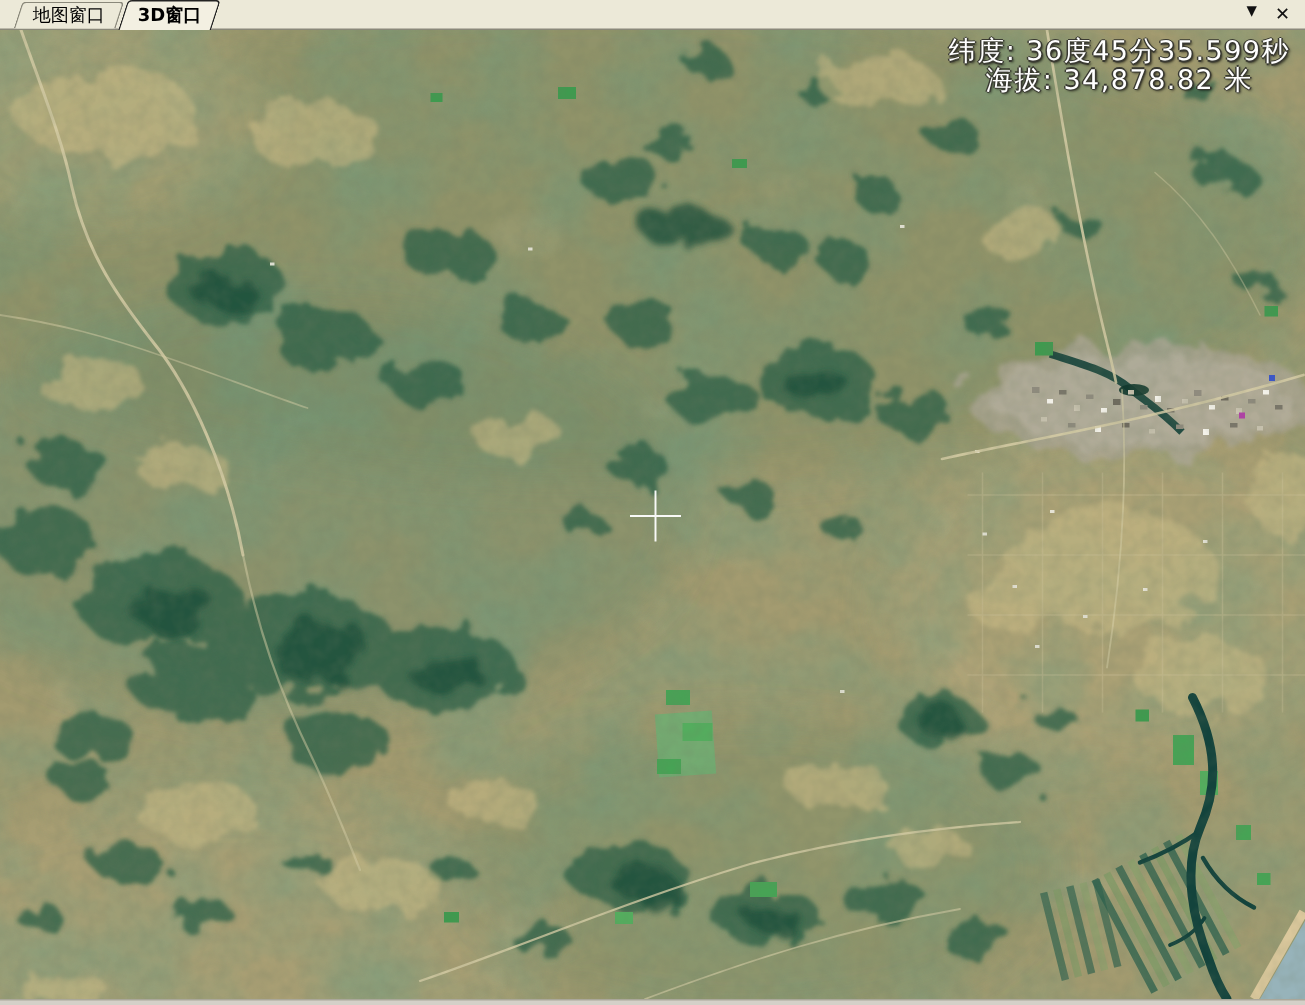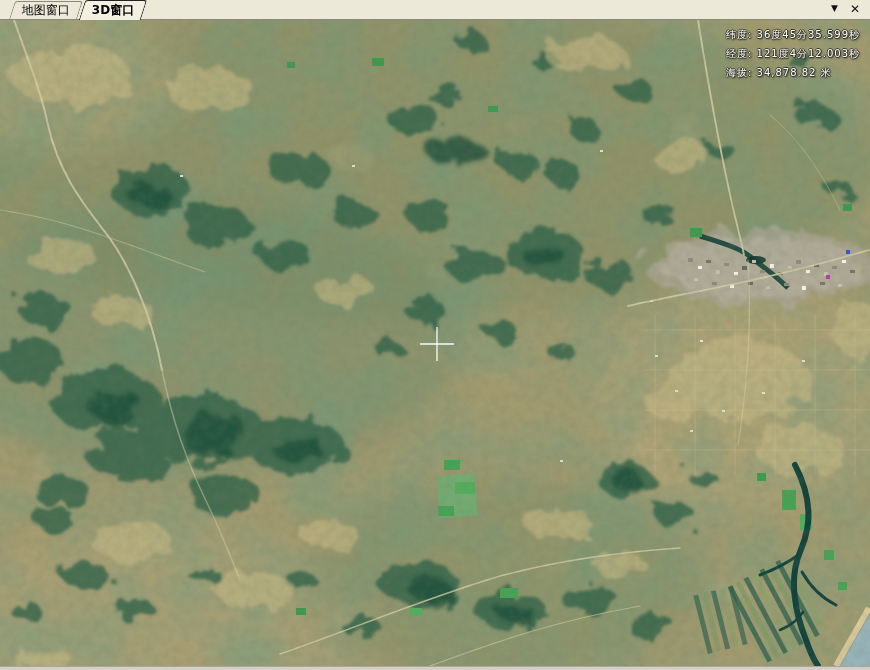--- a/index.html
+++ b/index.html
@@ -40,22 +40,22 @@
   .ctrl.close{font-size:12px;font-weight:bold;}
 
   
   .viewport{
     position:relative;flex:0 0 646px;height:646px;width:870px;
     overflow:hidden;background:#a39b70;
   }
   .viewport svg{display:block;}
 
   .coords{
-    position:absolute;top:5px;right:10px;text-align:left;
-    color:#fff;font-size:10px;line-height:19px;letter-spacing:1px;
+    position:absolute;top:5px;right:10px;text-align:center;
+    color:#fff;font-size:18px;line-height:19px;letter-spacing:1px;
     text-shadow:1px 0 0 #3a3a32,-1px 0 0 #3a3a32,0 1px 0 #3a3a32,0 -1px 0 #3a3a32,1px 1px 2px #000;
     pointer-events:none;white-space:nowrap;
   }
 
   .bottom-frame{flex:0 0 4px;height:4px;background:#d4d0c8;border-top:1px solid #aaa79a;box-sizing:border-box;}
 </style>
 </head>
 <body>
 
 <div class="window">
@@ -328,19 +328,18 @@
       <rect x="0" y="0" width="870" height="646" filter="url(#grain)" opacity="0.38"></rect>
 
       <g stroke="#ffffff" stroke-width="1.3" opacity="0.95">
         <line x1="420" y1="324" x2="454" y2="324"></line>
         <line x1="437" y1="307" x2="437" y2="341"></line>
       </g>
     </svg>
 
     <div class="coords">
       <div>纬度: 36度45分35.599秒</div>
-      <div>经度: 121度4分12.003秒</div>
       <div>海拔: 34,878.82 米</div>
     </div>
   </div>
 
   <div class="bottom-frame"></div>
 </div>
 
 </body></html>

